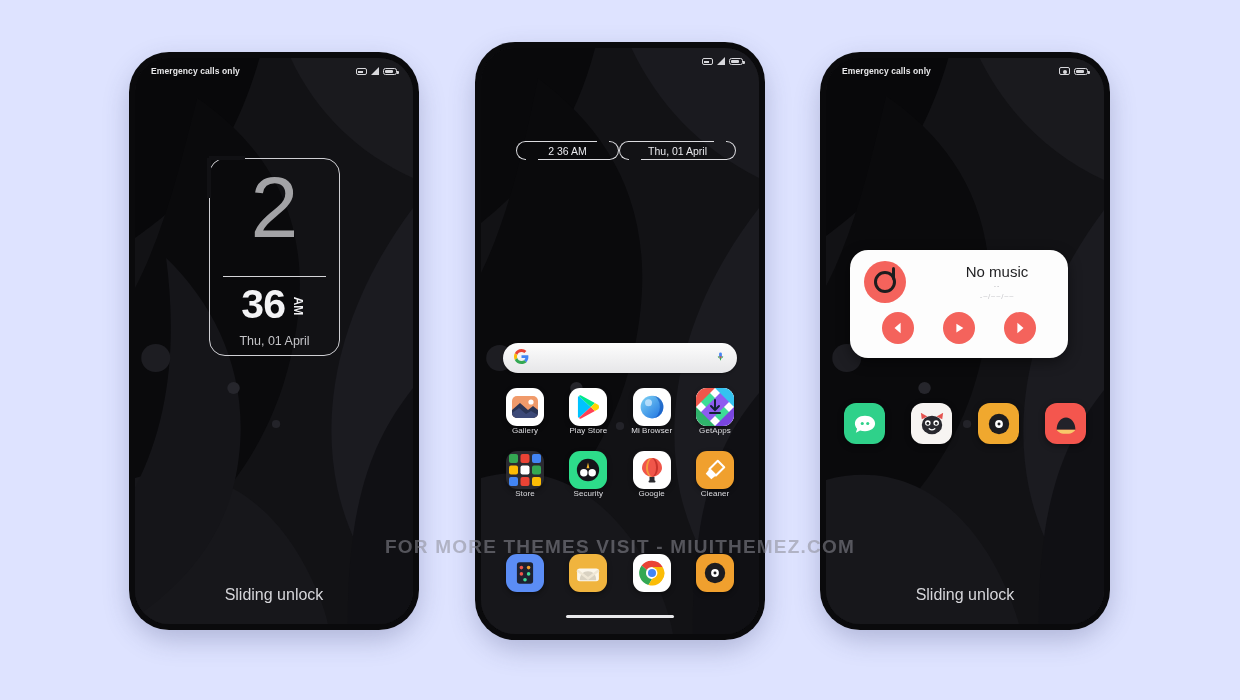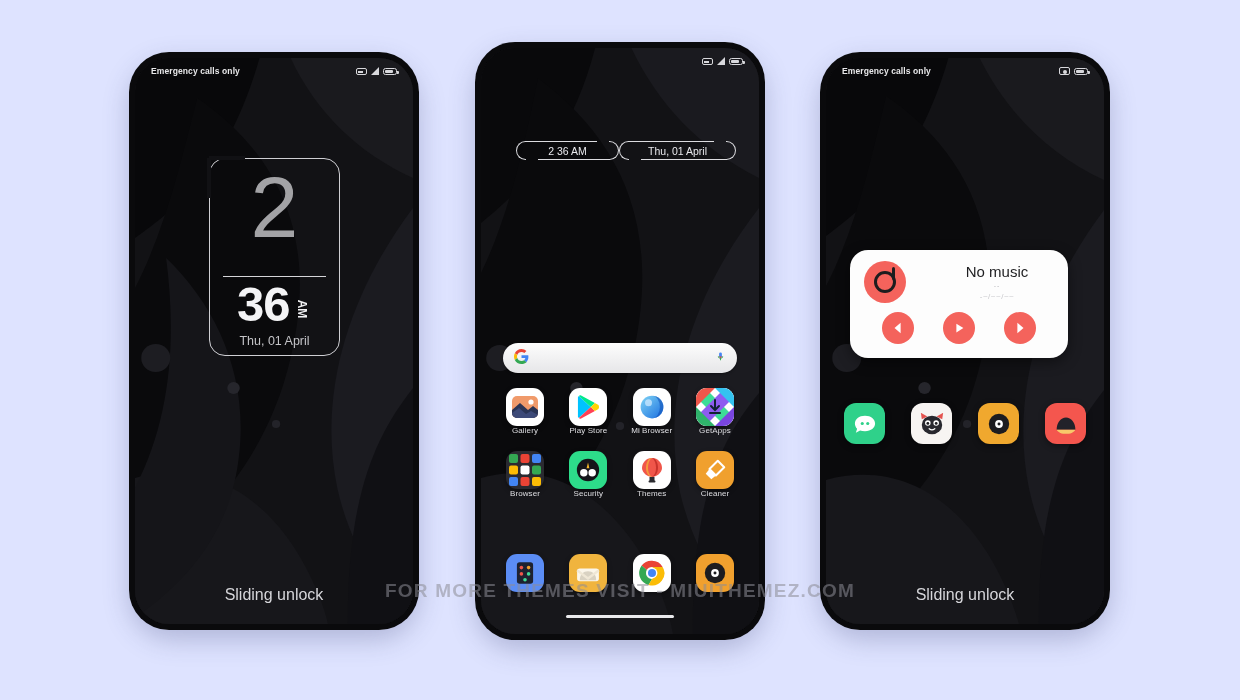--- a/index.html
+++ b/index.html
@@ -75,21 +75,21 @@
     position:absolute; inset:0; border:1.4px solid #cfcfd3; border-radius:16px;
   }
   .hour {
     position:absolute; left:0; right:0; top:6px;
     text-align:center; color:#a3a3a6; font-size:86px; line-height:86px;
     font-weight:400; font-family:"Liberation Sans",sans-serif;
   }
   .divider { position:absolute; left:14px; right:14px; top:118px; height:1.4px; background:#d5d5d9; }
   .minrow { position:absolute; left:0; right:0; top:124px; text-align:center; }
   .minute {
-    display:inline-block; color:#f3f3f5; font-size:49px; line-height:44px; font-weight:bold;
+    display:inline-block; color:#f3f3f5; font-size:41px; line-height:44px; font-weight:bold;
     letter-spacing:-1px;
   }
   .ampm {
     display:inline-block; color:#f1f1f3; font-size:12px; font-weight:bold;
     transform: rotate(90deg); transform-origin:center; margin-left:4px;
     position:relative; top:-8px;
   }
   .datetxt { position:absolute; left:0; right:0; top:176px; text-align:center; color:#c3c3c7; font-size:12.5px; }
 
   
@@ -186,21 +186,20 @@
   .thirdrow { position:absolute; left:18px; right:18px; top:345px; display:flex; justify-content:space-between; z-index:5; }
   .ticon { width:41px;height:41px;border-radius:12px;position:relative;overflow:hidden;
     display:flex;align-items:center;justify-content:center; box-shadow:0 2px 6px rgba(0,0,0,.4); }
 
   
   .watermark {
     position:absolute; left:0; right:0; top:536px; text-align:center; z-index:30;
     font-size:19px; font-weight:bold; letter-spacing:1.2px;
     color:rgba(140,140,150,.55); pointer-events:none;
     font-family:"Liberation Sans",sans-serif;
-    margin-top:44px;
   }
 </style>
 </head>
 <body>
 
 <div class="stage">
 
   <div class="phone" id="phone1">
     <div class="bezel">
       <div class="screen">
@@ -384,21 +383,21 @@
                   <rect x="11.5" y="0" width="9" height="9" rx="2" fill="#ea4335"></rect>
                   <rect x="23" y="0" width="9" height="9" rx="2" fill="#4285f4"></rect>
                   <rect x="0" y="11.5" width="9" height="9" rx="2" fill="#fbbc05"></rect>
                   <rect x="11.5" y="11.5" width="9" height="9" rx="2" fill="#ffffff"></rect>
                   <rect x="23" y="11.5" width="9" height="9" rx="2" fill="#34a853"></rect>
                   <rect x="0" y="23" width="9" height="9" rx="2" fill="#4285f4"></rect>
                   <rect x="11.5" y="23" width="9" height="9" rx="2" fill="#ea4335"></rect>
                   <rect x="23" y="23" width="9" height="9" rx="2" fill="#fbbc05"></rect>
                 </svg>
               </div>
-              <span class="applabel">Browser</span>
+              <span class="applabel">Store</span>
             </div>
             <div class="app">
               <div class="appicon" style="background:#2ddc8a;">
                 <svg width="26" height="26" viewBox="0 0 28 28">
                   <circle cx="14" cy="14" r="12" fill="#15151a"></circle>
                   <circle cx="9.5" cy="17" r="4" fill="#ffffff"></circle>
                   <circle cx="18.5" cy="17" r="4" fill="#ffffff"></circle>
                   <path d="M14 6 l1.5 6 h-3Z" fill="#f0b429"></path>
                 </svg>
               </div>
@@ -407,21 +406,21 @@
             <div class="app">
               <div class="appicon" style="background:#ffffff;">
                 <svg width="24" height="28" viewBox="0 0 24 28">
                   <path d="M12 2 C18 2 22 7 22 12 C22 17 16 21 12 21 C8 21 2 17 2 12 C2 7 6 2 12 2Z" fill="#f0564a"></path>
                   <path d="M12 2 C8 2 6 7 6 12 C6 17 9 21 12 21 C9 19 8 15 8 12 C8 8 9 4 12 2Z" fill="#f59a3c"></path>
                   <path d="M12 2 C16 2 18 7 18 12 C18 17 15 21 12 21 C15 19 16 15 16 12 C16 8 15 4 12 2Z" fill="#c8332b"></path>
                   <rect x="9.5" y="21" width="5" height="4" fill="#2b2b30"></rect>
                   <rect x="8.5" y="24.5" width="7" height="2" rx="1" fill="#2b2b30"></rect>
                 </svg>
               </div>
-              <span class="applabel">Themes</span>
+              <span class="applabel">Google</span>
             </div>
             <div class="app">
               <div class="appicon" style="background:#f0a02e;">
                 <svg width="24" height="24" viewBox="0 0 26 26">
                   <path d="M16 3 l7 7 -9 9 -7 -7Z" fill="none" stroke="#ffffff" stroke-width="2.2" stroke-linejoin="round"></path>
                   <path d="M7 12 l7 7 -5 4 -6-6Z" fill="#ffffff"></path>
                 </svg>
               </div>
               <span class="applabel">Cleaner</span>
             </div>

